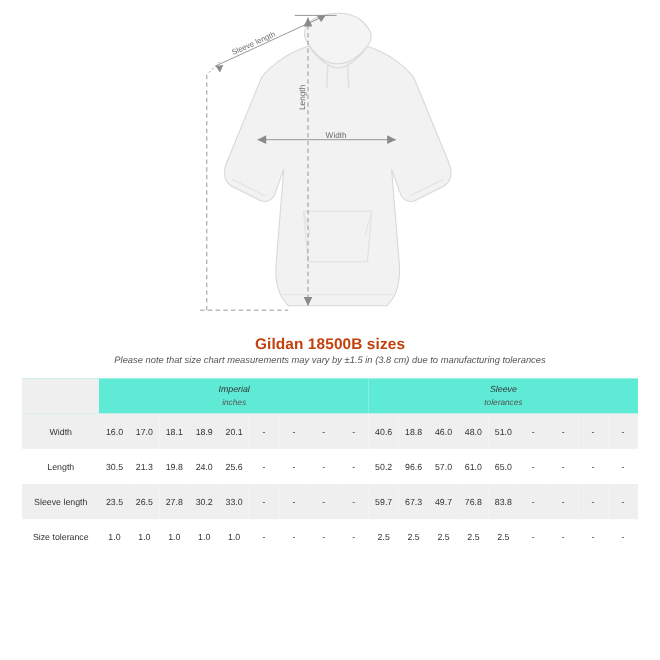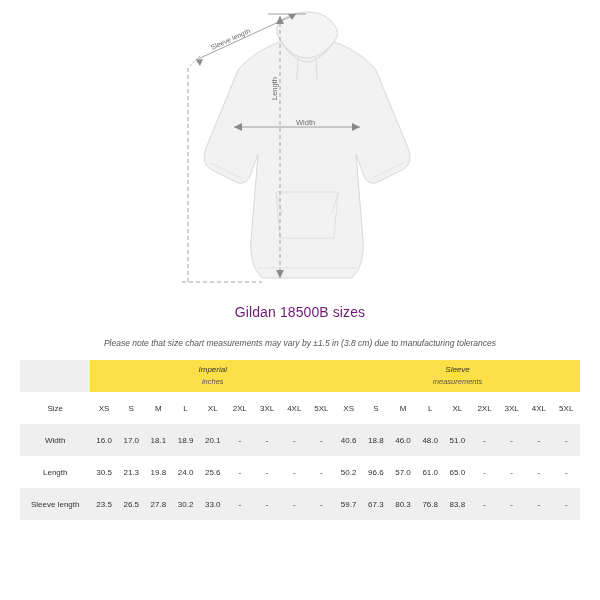--- a/index.html
+++ b/index.html
@@ -27,43 +27,43 @@
     display: block;
   }
 
   
   .title-block {
     text-align: center;
     padding-top: 4px;
   }
   .chart-title {
     font-size: 14px;
-    font-weight: normal;
-    color: #701a75;
+    font-weight: bold;
+    color: #c2410c;
     margin: 0;
     letter-spacing: 0.1px;
   }
   .chart-note {
     font-size: 8.5px;
     font-style: italic;
     color: #555555;
-    margin: 18px 0 0 0;
+    margin: 2px 0 0 0;
   }
 
   
   .table-wrap {
     padding: 12px 20px 0 20px;
   }
   table.size-table {
     border-collapse: collapse;
     width: 560px;
     table-layout: fixed;
   }
   table.size-table tr.unit-row {
-    background: #fde047;
+    background: #5eead4;
   }
   table.size-table tr.head-row {
     background: #ffffff;
   }
   table.size-table tr.alt {
     background: #efefef;
   }
   table.size-table td, table.size-table th {
     text-align: center;
     font-size: 8px;
@@ -194,45 +194,24 @@
     </colgroup>
     <tbody>
       <tr class="unit-row">
         <td class="blank-unit"></td>
         <td colspan="9" class="unit-cell">
           <span>Imperial</span>
           <span class="unit-sub">inches</span>
         </td>
         <td colspan="9" class="unit-cell">
           <span>Sleeve</span>
-          <span class="unit-sub">measurements</span>
+          <span class="unit-sub">tolerances</span>
         </td>
       </tr>
 
-      <tr class="head-row">
-        <td class="row-label">Size</td>
-        <td class="col-head">XS</td>
-        <td class="col-head">S</td>
-        <td class="col-head">M</td>
-        <td class="col-head">L</td>
-        <td class="col-head">XL</td>
-        <td class="col-head">2XL</td>
-        <td class="col-head">3XL</td>
-        <td class="col-head">4XL</td>
-        <td class="col-head">5XL</td>
-        <td class="col-head">XS</td>
-        <td class="col-head">S</td>
-        <td class="col-head">M</td>
-        <td class="col-head">L</td>
-        <td class="col-head">XL</td>
-        <td class="col-head">2XL</td>
-        <td class="col-head">3XL</td>
-        <td class="col-head">4XL</td>
-        <td class="col-head">5XL</td>
-      </tr>
 
       <tr class="alt">
         <td class="row-label">Width</td>
         <td>16.0</td>
         <td>17.0</td>
         <td>18.1</td>
         <td>18.9</td>
         <td>20.1</td>
         <td>-</td>
         <td>-</td>
@@ -277,24 +256,45 @@
         <td>26.5</td>
         <td>27.8</td>
         <td>30.2</td>
         <td>33.0</td>
         <td>-</td>
         <td>-</td>
         <td>-</td>
         <td>-</td>
         <td>59.7</td>
         <td>67.3</td>
-        <td>80.3</td>
+        <td>49.7</td>
         <td>76.8</td>
         <td>83.8</td>
         <td>-</td>
         <td>-</td>
         <td>-</td>
         <td>-</td>
       </tr>
 
+      <tr>
+        <td class="row-label">Size tolerance</td>
+        <td>1.0</td>
+        <td>1.0</td>
+        <td>1.0</td>
+        <td>1.0</td>
+        <td>1.0</td>
+        <td>-</td>
+        <td>-</td>
+        <td>-</td>
+        <td>-</td>
+        <td>2.5</td>
+        <td>2.5</td>
+        <td>2.5</td>
+        <td>2.5</td>
+        <td>2.5</td>
+        <td>-</td>
+        <td>-</td>
+        <td>-</td>
+        <td>-</td>
+      </tr>
     </tbody>
   </table>
 </div>
 
 </body></html>

